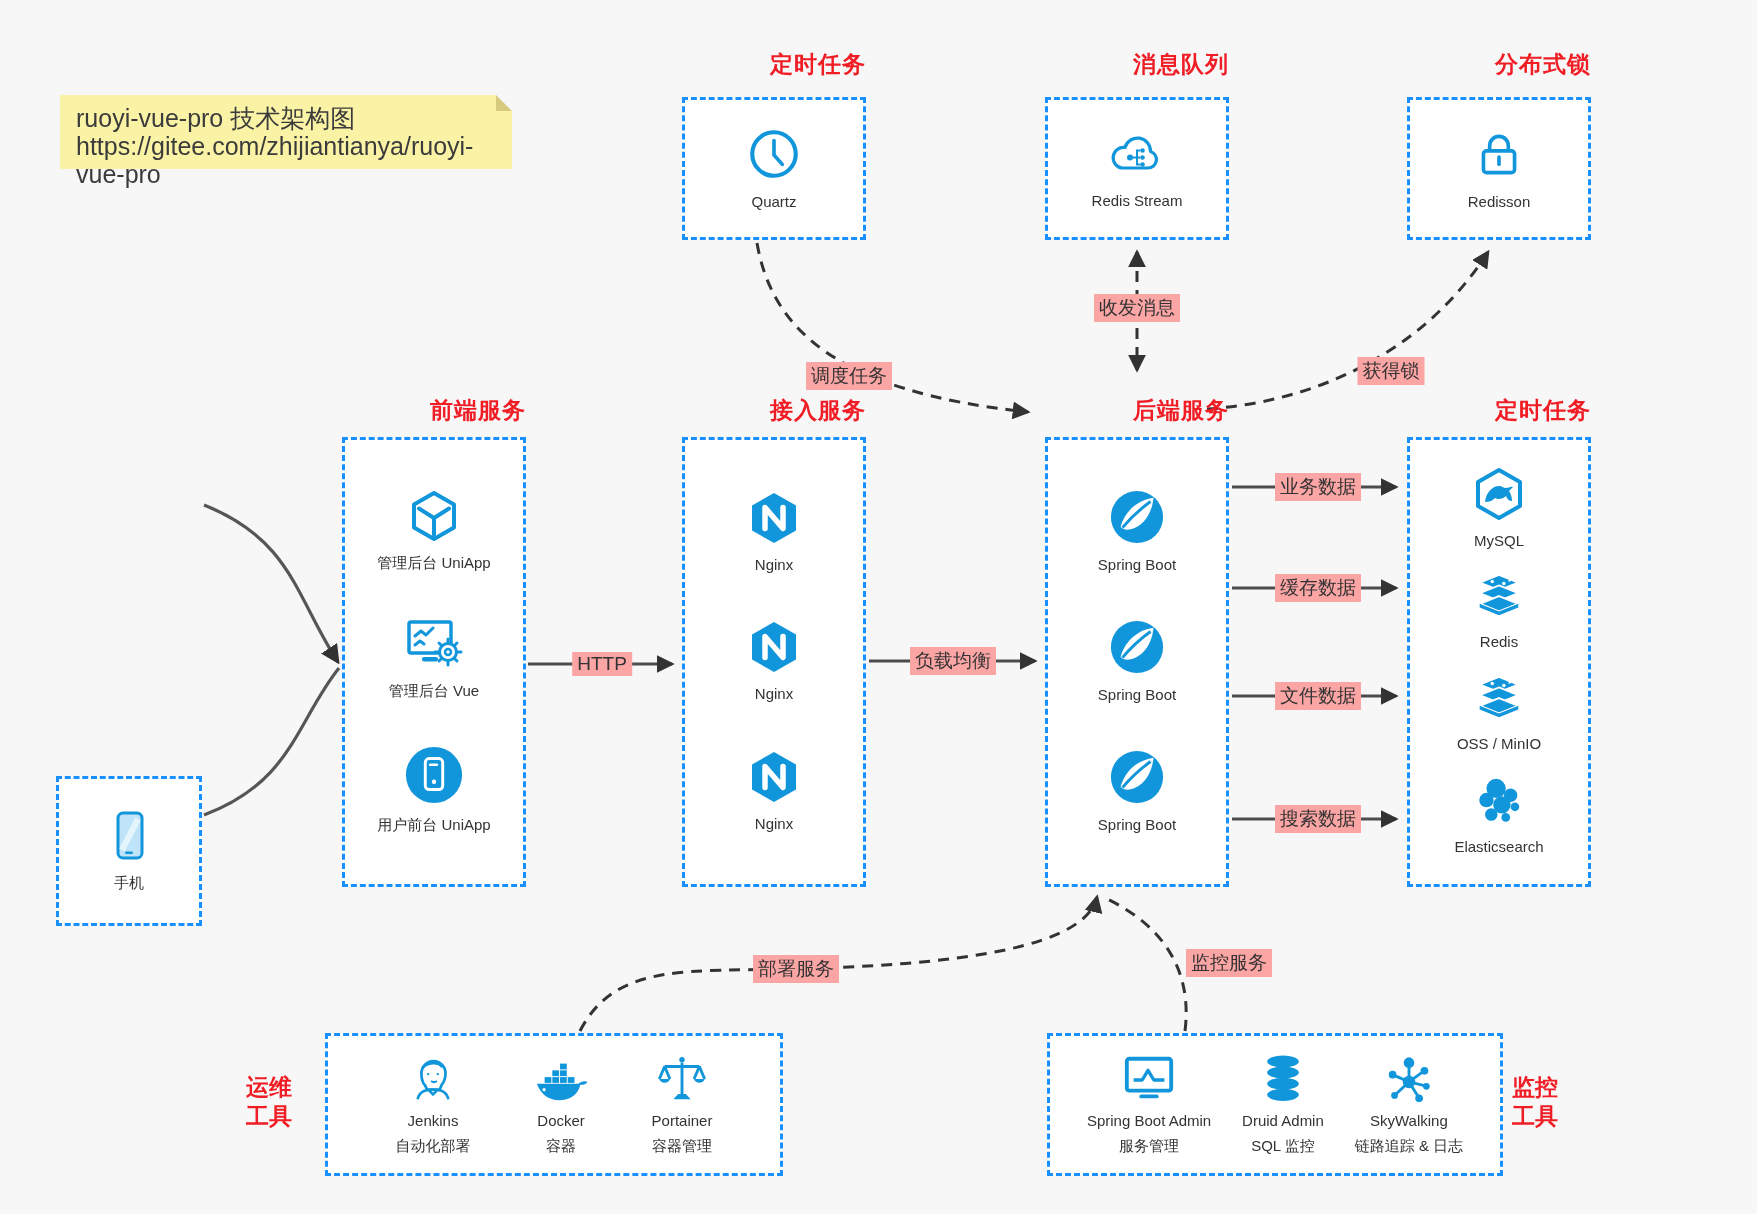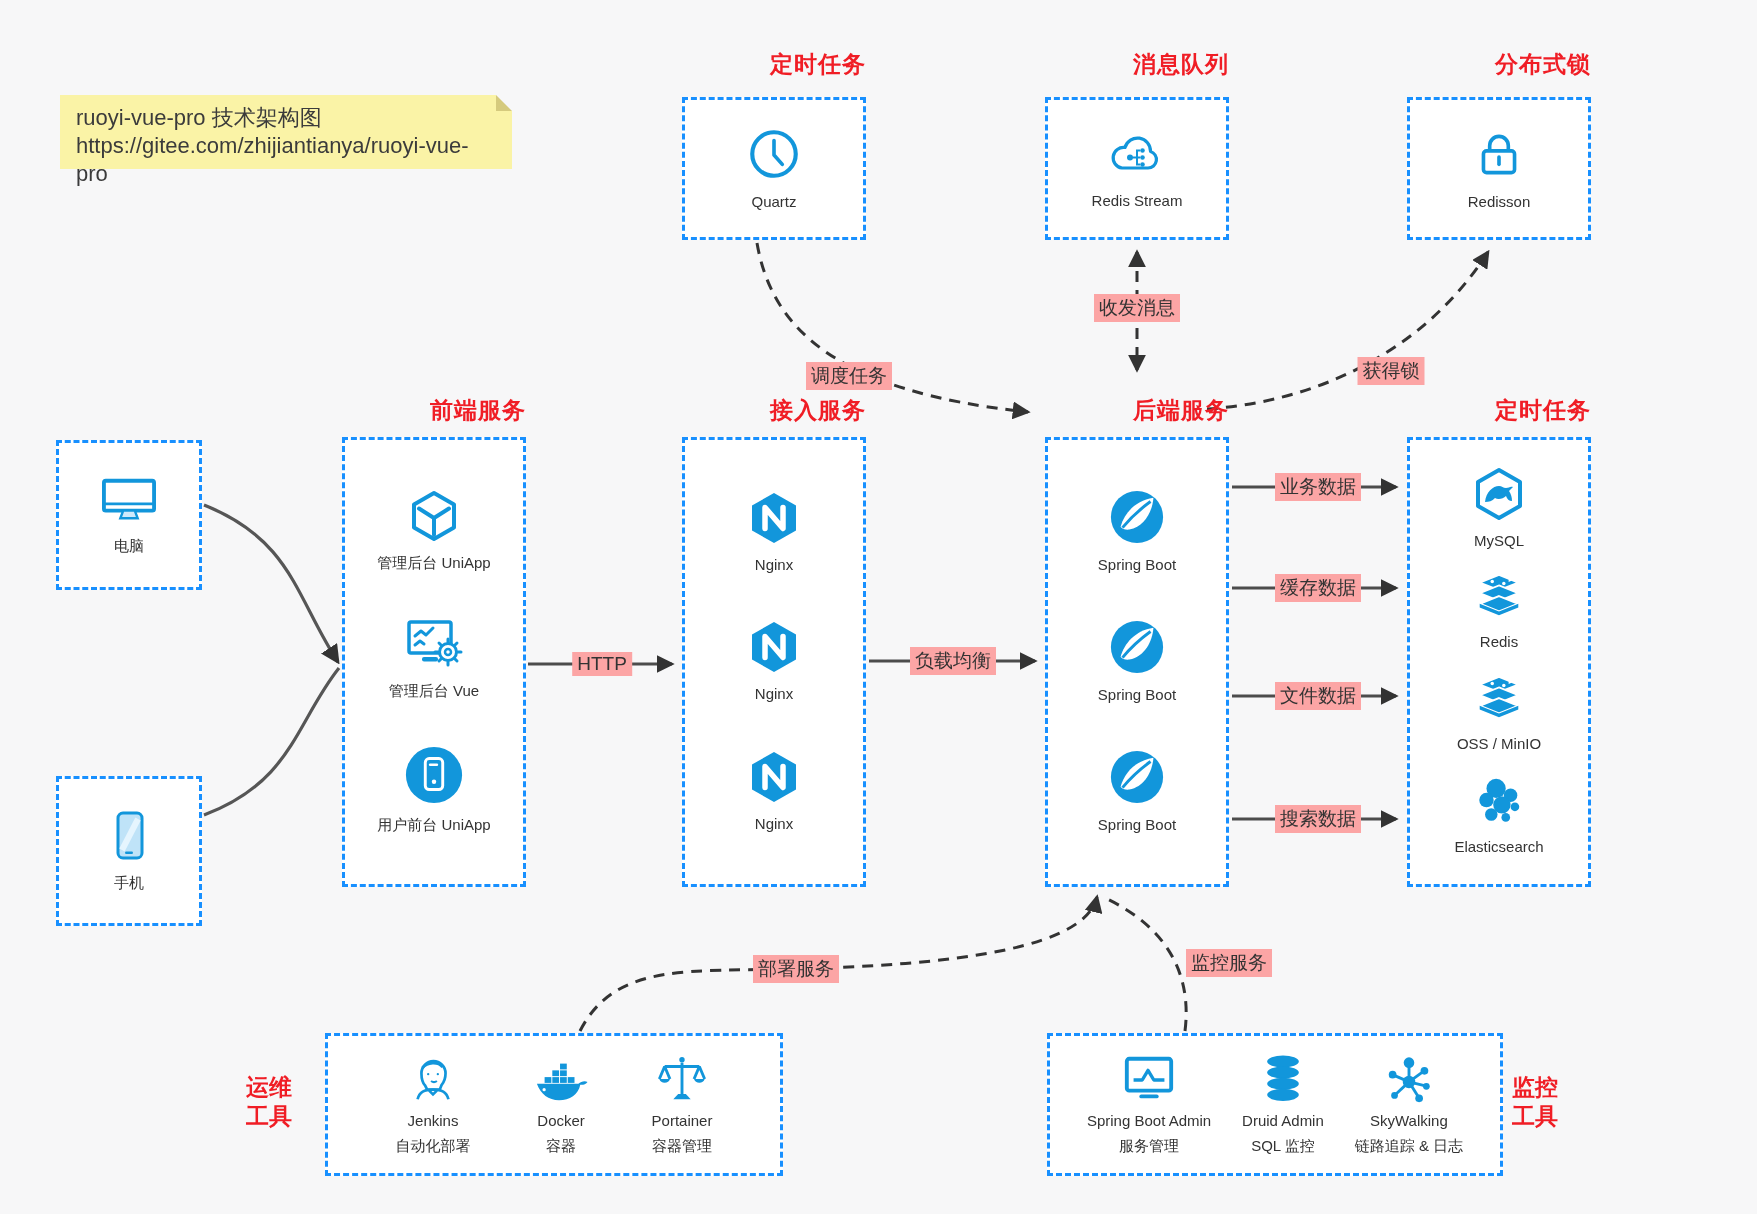--- a/index.html
+++ b/index.html
@@ -1,20 +1,20 @@
 <!DOCTYPE html>
 <html><head>
 <meta charset="utf-8">
 <style>
   html,body{margin:0;padding:0;background:#f7f7f8;}
   .canvas{position:relative;width:1757px;height:1214px;background:#f7f7f8;
     font-family:"Liberation Sans","DejaVu Sans",sans-serif;overflow:hidden;}
   
   .note{position:absolute;left:60px;top:95px;width:452px;height:74px;background:#faf3a6;
-    box-sizing:border-box;padding:9px 16px;font-size:22px;line-height:28px;color:#3b3b3b;}
+    box-sizing:border-box;padding:9px 16px;font-size:25px;line-height:28px;color:#3b3b3b;}
   .note .fold{position:absolute;top:0;right:0;width:0;height:0;
     border-top:16px solid #f7f7f8;border-left:16px solid #d5ca7d;}
   
   .rtitle{position:absolute;width:184px;text-align:right;color:#f01d25;
     font-size:23px;font-weight:bold;letter-spacing:1px;z-index:3;}
   .side-title{position:absolute;width:72px;color:#f01d25;
     font-size:23px;font-weight:bold;line-height:29px;z-index:3;}
   
   .dbox{position:absolute;border:3px dashed #1890ff;background:#fff;box-sizing:border-box;
     display:flex;flex-direction:column;align-items:center;justify-content:space-evenly;
@@ -109,32 +109,20 @@
           <circle cx="36.5" cy="24.5" r="2.3" fill="#1296db"></circle>
             <circle cx="36.5" cy="31.5" r="2.3" fill="#1296db"></circle>
             <circle cx="36.5" cy="38.5" r="2.3" fill="#1296db"></circle>
           <path d="M26.5 31.5 H31 M31 31.5 V24.5 H34 M31 31.5 H34 M31 31.5 V38.5 H34" fill="none" stroke="#1296db" stroke-width="2"></path>
         </svg>
       </span>
       <div class="lbl">Redis Stream</div>
     </div>
   </div>
 
-  <div class="dbox" style="left:56px;top:440px;width:146px;height:150px">
-    <div class="node">
-      <span class="ic">
-        <svg width="64" height="54" viewBox="0 0 64 56">
-            <rect x="6" y="8" width="52" height="31" rx="2" fill="none" stroke="#1296db" stroke-width="4"></rect>
-            <line x1="6" y1="32" x2="58" y2="32" stroke="#1296db" stroke-width="3"></line>
-            <path d="M26 39 l-3 8 h18 l-3 -8 z" fill="#cfe9fb" stroke="#1296db" stroke-width="2.5"></path>
-          </svg>
-      </span>
-      <div class="lbl">电脑</div>
-    </div>
-  </div>
   <div class="dbox" style="left:56px;top:776px;width:146px;height:150px">
     <div class="node">
       <span class="ic">
         <svg width="56" height="56" viewBox="0 0 56 56">
             <rect x="17" y="5" width="24" height="45" rx="5" fill="#bfe3f8" stroke="#1296db" stroke-width="3"></rect>
             <path d="M21 42 L37 11" stroke="#eaf7ff" stroke-width="6" opacity="0.9"></path>
             <rect x="24" y="43.5" width="8" height="2.6" rx="1.3" fill="#1296db"></rect>
           </svg>
       </span>
       <div class="lbl">手机</div>

